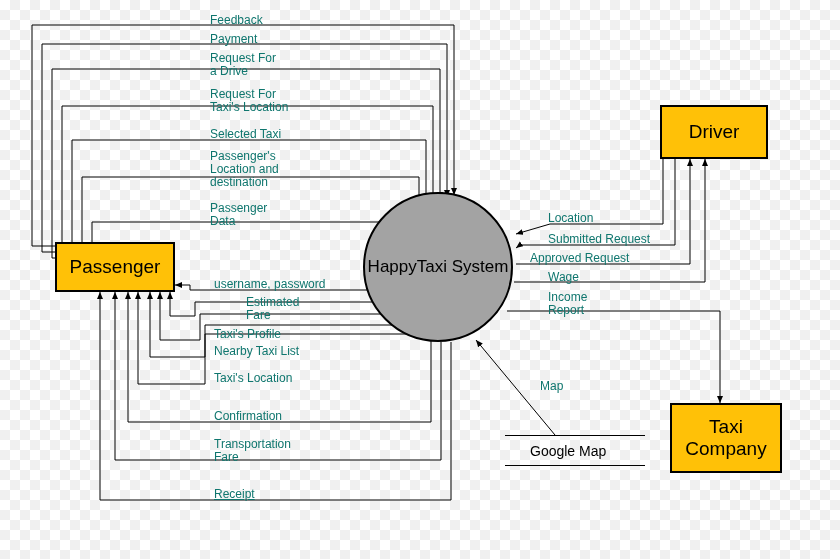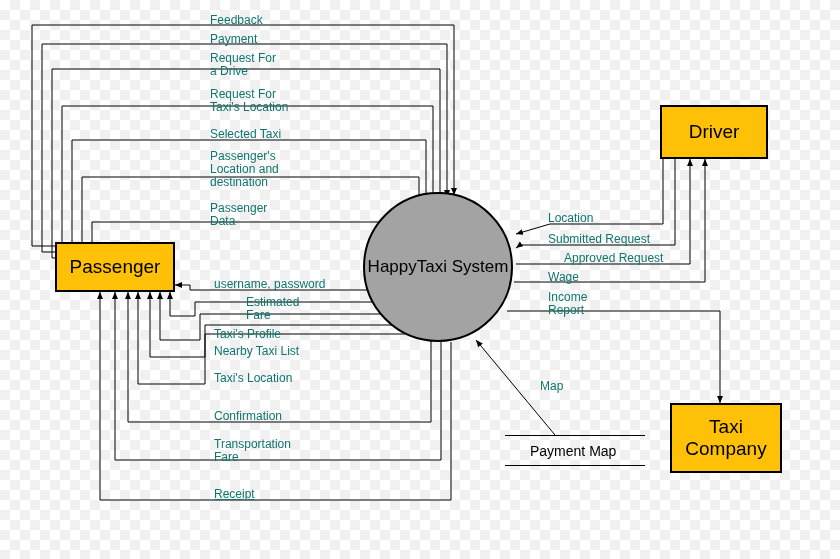--- a/index.html
+++ b/index.html
@@ -125,39 +125,39 @@
 <div class="node-rect" style="left:660px;top:105px;width:108px;height:54px;">
   <span>Driver</span>
 </div>
 
 <div class="node-rect" style="left:670px;top:403px;width:112px;height:70px;">
   <span>Taxi Company</span>
 </div>
 
 <div class="ext-line" style="left:505px;top:435px;width:140px;"></div>
 <div class="ext-line" style="left:505px;top:465px;width:140px;"></div>
-<span class="ext-label" style="left:530px;top:443px;">Payment Map</span>
+<span class="ext-label" style="left:530px;top:443px;">Google Map</span>
 
 <span class="flow-label" style="left:210px;top:14px;">Feedback</span>
 <span class="flow-label" style="left:210px;top:33px;">Payment</span>
 <span class="flow-label" style="left:210px;top:52px;white-space:normal;width:90px;">Request For<br>a Drive</span>
 <span class="flow-label" style="left:210px;top:88px;white-space:normal;width:110px;">Request For<br>Taxi's Location</span>
 <span class="flow-label" style="left:210px;top:128px;">Selected Taxi</span>
 <span class="flow-label" style="left:210px;top:150px;white-space:normal;width:110px;">Passenger's<br>Location and<br>destination</span>
 <span class="flow-label" style="left:210px;top:202px;white-space:normal;">Passenger<br>Data</span>
 
 <span class="flow-label" style="left:214px;top:278px;">username, password</span>
 <span class="flow-label" style="left:214px;top:296px;white-space:normal;margin-left:32px;">Estimated<br>Fare</span>
 <span class="flow-label" style="left:214px;top:328px;">Taxi's Profile</span>
 <span class="flow-label" style="left:214px;top:345px;">Nearby Taxi List</span>
 <span class="flow-label" style="left:214px;top:372px;">Taxi's Location</span>
 <span class="flow-label" style="left:214px;top:410px;">Confirmation</span>
 <span class="flow-label" style="left:214px;top:438px;white-space:normal;">Transportation<br>Fare</span>
 <span class="flow-label" style="left:214px;top:488px;text-decoration:underline;">Receipt</span>
 
 <span class="flow-label" style="left:548px;top:212px;">Location</span>
 <span class="flow-label" style="left:548px;top:233px;">Submitted Request</span>
-<span class="flow-label" style="left:564px;top:252px;">Approved Request</span>
+<span class="flow-label" style="left:530px;top:252px;">Approved Request</span>
 <span class="flow-label" style="left:548px;top:271px;">Wage</span>
 
 <span class="flow-label" style="left:548px;top:291px;white-space:normal;">Income<br>Report</span>
 
 <span class="flow-label" style="left:540px;top:380px;">Map</span>
 
 </body></html>

